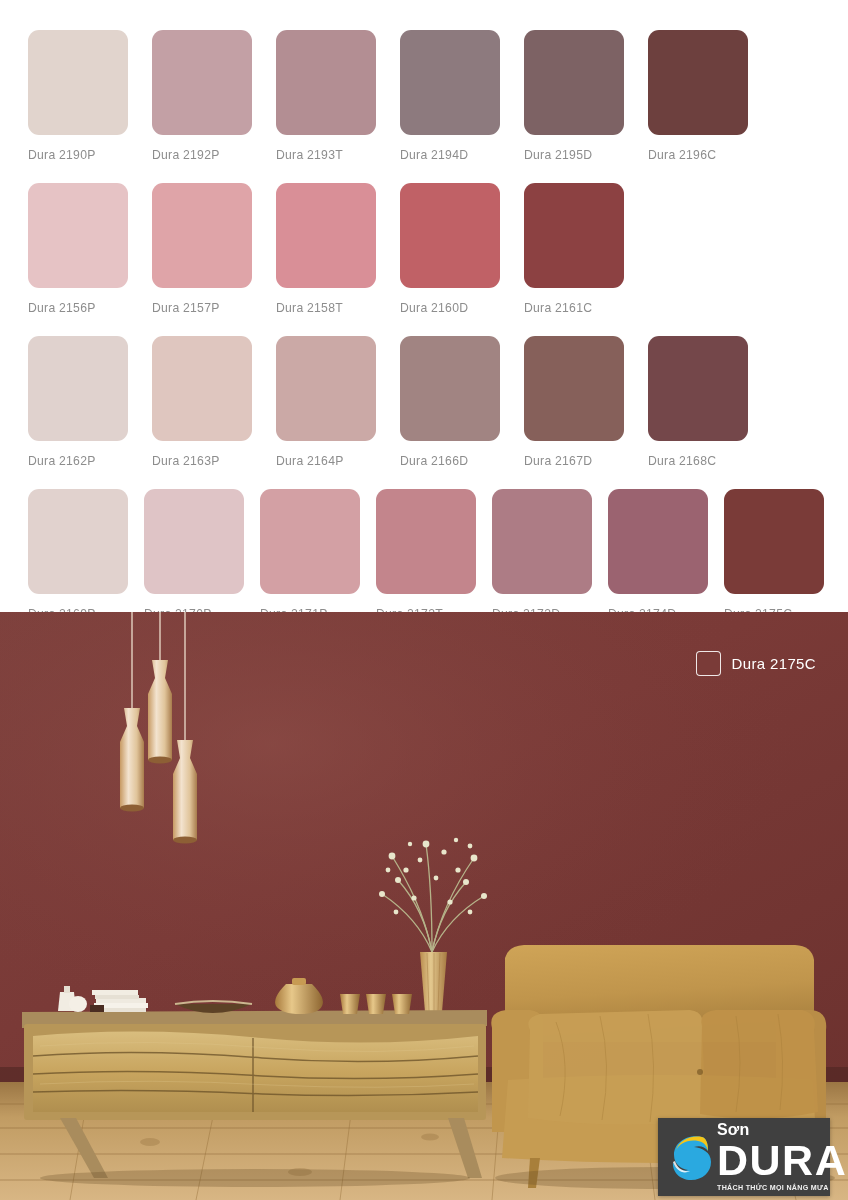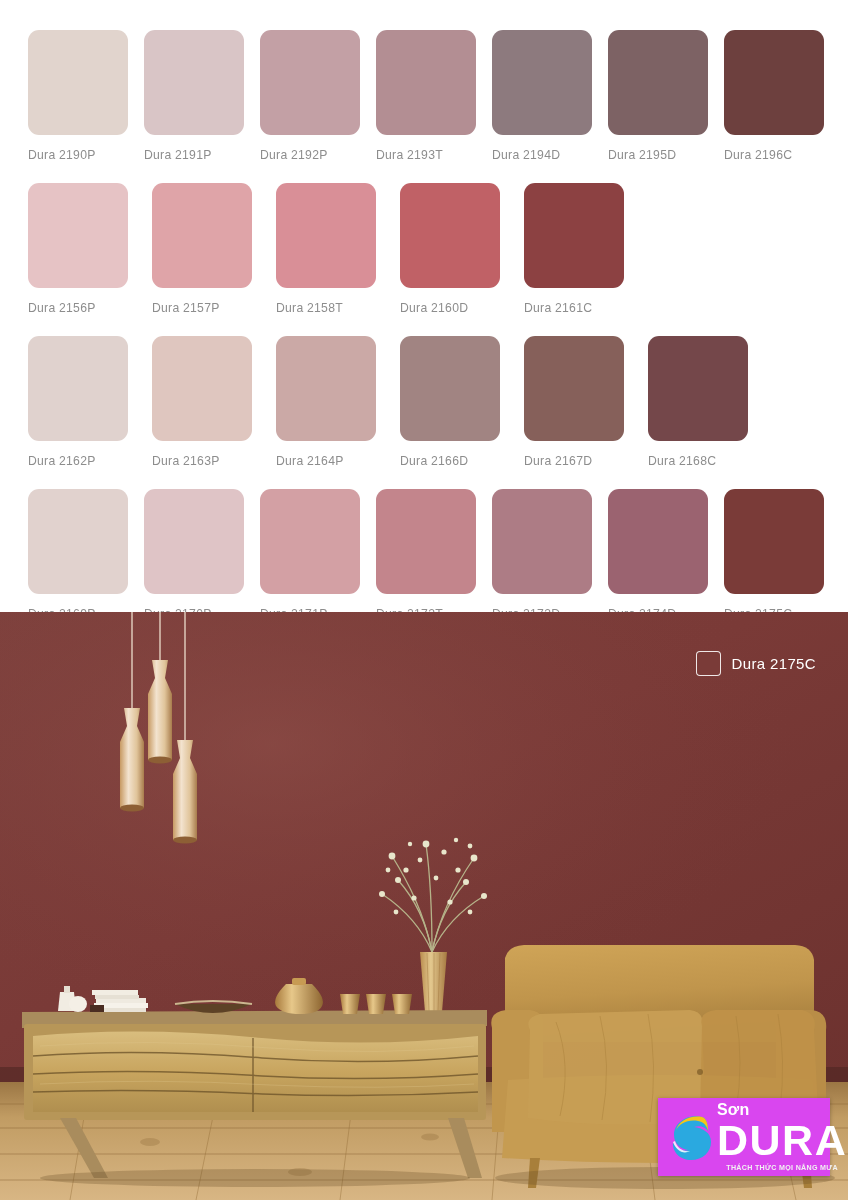--- a/index.html
+++ b/index.html
@@ -53,53 +53,48 @@
     border: 1.6px solid rgba(255,255,255,.88);
     border-radius: 4px;
     background: rgba(255,255,255,.06);
   }
   .badge-text {
     color: #ffffff; font-size: 15px; letter-spacing: .35px;
   }
 
   
   .logo {
-    position: absolute; right: 18px; bottom: 24px;
+    position: absolute; right: 18px; bottom: 4px;
     width: 172px; height: 78px;
-    background: #d946ef;
+    background: #404040;
     z-index: 8;
     display: flex; align-items: center;
     padding-left: 10px;
     box-shadow: 0 1px 4px rgba(0,0,0,.30);
   }
   .logo-mark { width: 46px; height: 58px; flex: 0 0 46px; }
   .logo-text { margin-left: 3px; color: #fff; line-height: 1; }
   .logo-son { font-size: 16px; font-weight: bold; letter-spacing: .2px; display: block; margin-bottom: 1px; }
   .logo-dura { font-size: 43px; font-weight: bold; letter-spacing: 1.5px; display: block; }
   .logo-tag {
     display: block; font-size: 7.1px; font-weight: bold;
     letter-spacing: .32px; margin-top: 3px; color: #f2f2f2;
     white-space: nowrap;
-    text-align: center;
   }
 </style>
 </head>
 <body>
 
 <div id="app">
 
   <div class="palette">
     <div class="palette-row">
       <div class="swatch-cell">
         <div class="swatch-chip" style="background-color: rgb(225, 212, 205);"></div>
         <div class="swatch-label">Dura 2190P</div>
-      </div>
-      <div class="swatch-cell">
-        <div class="swatch-chip" style="background-color: rgb(217, 197, 198);"></div>
-        <div class="swatch-label">Dura 2191P</div>
       </div>
       <div class="swatch-cell">
         <div class="swatch-chip" style="background-color: rgb(195, 160, 165);"></div>
         <div class="swatch-label">Dura 2192P</div>
       </div>
       <div class="swatch-cell">
         <div class="swatch-chip" style="background-color: rgb(179, 142, 147);"></div>
         <div class="swatch-label">Dura 2193T</div>
       </div>
       <div class="swatch-cell">

